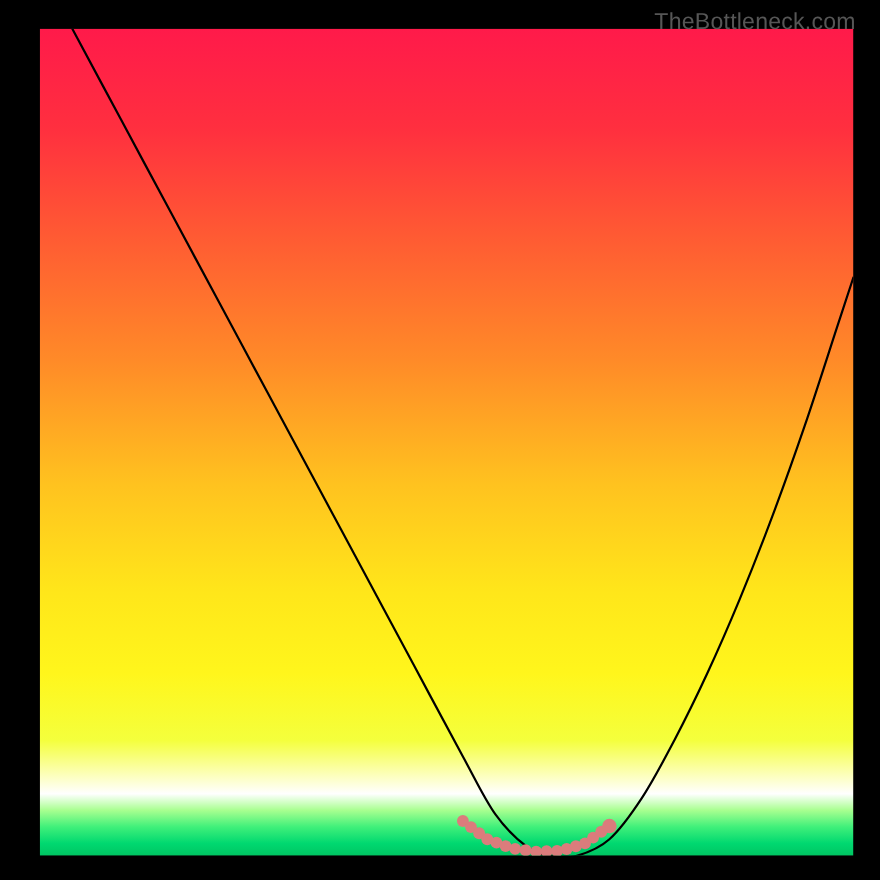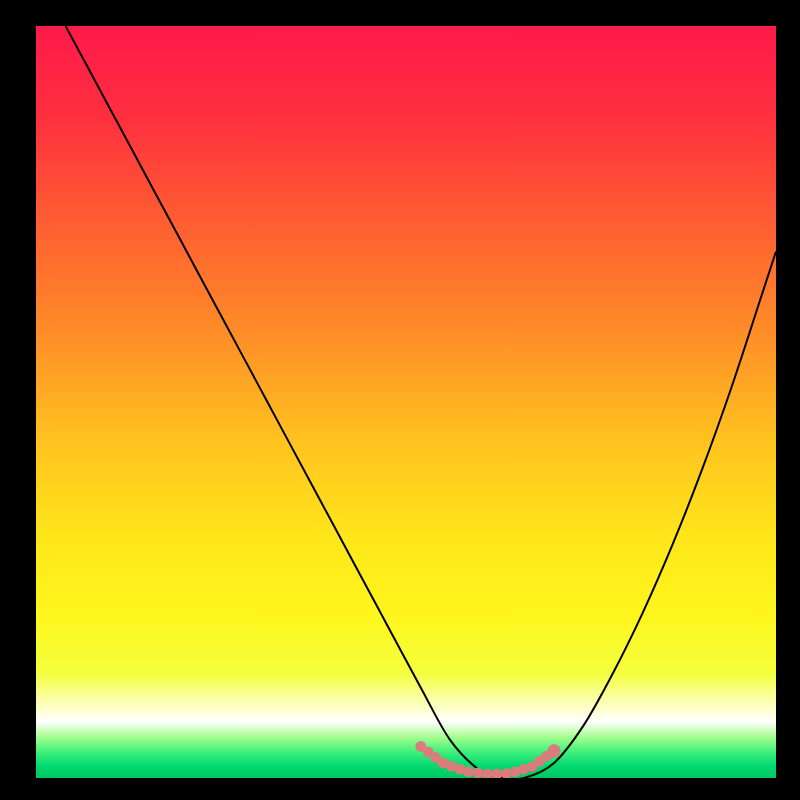--- a/index.html
+++ b/index.html
@@ -79,13 +79,14 @@
           <circle cx="487.48" cy="743.26" r="5.4" fill="#db7c7c"></circle>
           <circle cx="495.80" cy="740.72" r="5.4" fill="#db7c7c"></circle>
           <circle cx="503.20" cy="735.46" r="5.4" fill="#db7c7c"></circle>
           <circle cx="510.60" cy="730.19" r="5.4" fill="#db7c7c"></circle>
           <circle cx="518.00" cy="724.93" r="5.4" fill="#db7c7c"></circle>
           <circle cx="518.00" cy="724.93" r="6.6" fill="#db7c7c"></circle>
         </g>
     </svg>
   </div>
 
+  <div class="source-label">TheBottleneck.com</div>
 </div>
 
 </body></html>

